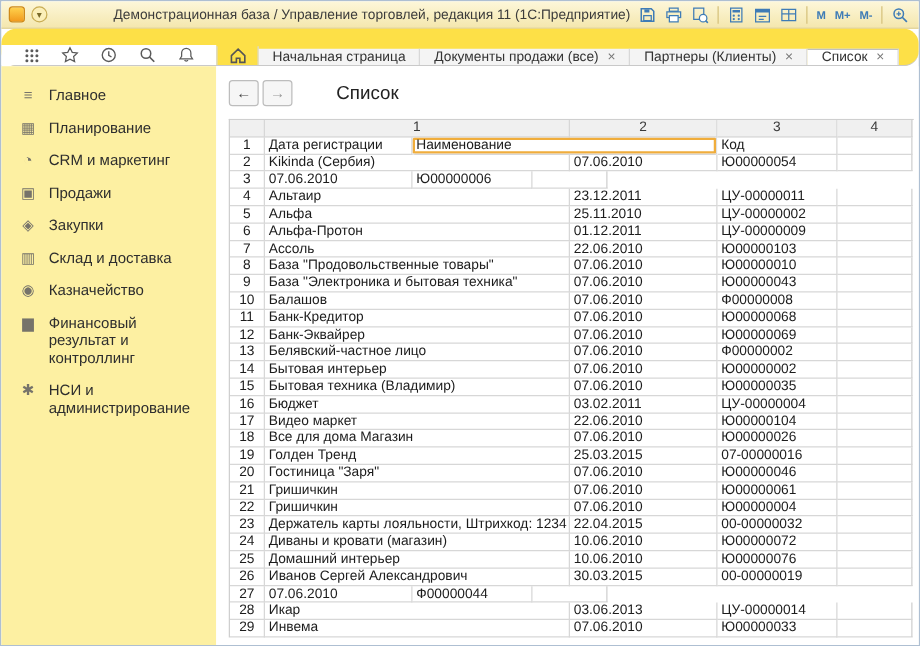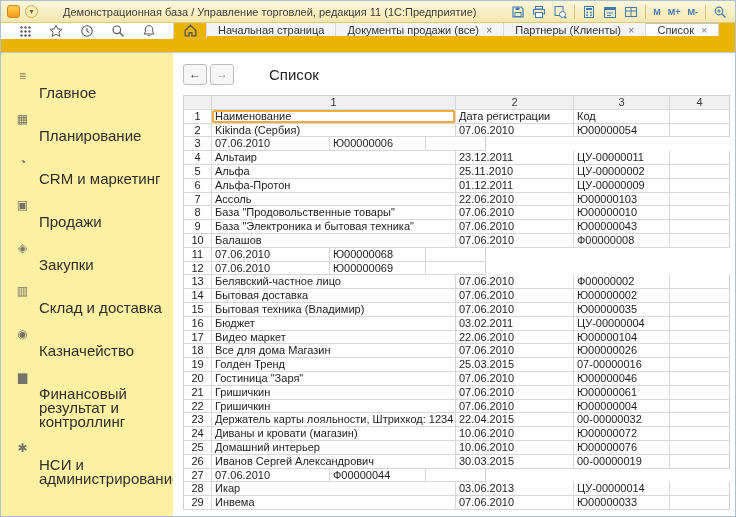--- a/index.html
+++ b/index.html
@@ -4,42 +4,42 @@
 <style>
   * { box-sizing: border-box; margin: 0; padding: 0; }
   html,body { width:736px; height:517px; background:#fff; }
   body { font-family:"Liberation Sans", sans-serif; font-size:11px; color:#333; }
   .window { width:736px; height:517px; border:1px solid #aebfd2; display:flex; flex-direction:column; overflow:hidden; background:#fff; }
 
   
   .titlebar { height:22px; flex:0 0 22px; background:linear-gradient(#fdf7da,#f4e7ae); border-bottom:1px solid #dcc97e; display:flex; align-items:center; padding:0 6px; gap:5px; }
   .app-logo { width:13px; height:13px; border-radius:3px; background:linear-gradient(#ffd24d,#f29a1d); border:1px solid #cf8a1a; }
   .menu-round { width:13px; height:13px; border-radius:50%; background:#fbefb9; border:1px solid #c9ad55; font-size:8px; line-height:11px; text-align:center; color:#7a6a2a; cursor:default; }
-  .tb-title { font-size:11px; color:#3c3c3c; margin-left:20px; white-space:nowrap; overflow:hidden; flex:1; }
+  .tb-title { font-size:11px; color:#3c3c3c; margin-left:4px; white-space:nowrap; overflow:hidden; flex:1;text-align:right; }
   .tb-icons { display:flex; align-items:center; gap:3px; }
   .tbtn { width:18px; height:16px; display:flex; align-items:center; justify-content:center; border-radius:2px; }
   .tb-mem { font-size:9px; font-weight:bold; color:#3f7cb6; width:auto; padding:0 2px; }
   .tb-sep { width:1px; height:14px; background:#d6c27c; margin:0 2px; }
 
   
-  .tabbar { height:30px; flex:0 0 30px; background:#eab308; border-bottom:1px solid #c9c9c9; display:flex; align-items:flex-start; }
+  .tabbar { height:30px; flex:0 0 30px; background:#fde047; border-bottom:1px solid #c9c9c9; display:flex; align-items:flex-end;border-radius:12px; }
   .panel-icons { width:172px; flex:0 0 172px; display:flex; align-items:center; gap:15px; padding:0 16px; background:#fff; }
   .picon { width:16px; height:16px; display:flex; align-items:center; justify-content:center; }
   .home-tab { width:34px; display:flex; align-items:center; justify-content:center; border-left:1px solid #d8d8d8; border-right:1px solid #d8d8d8; font-size:14px; color:#555; }
   .tab-strip { display:flex; align-items:stretch; }
   .tab { display:flex; align-items:center; gap:7px; padding:0 11px; border-right:1px solid #d8d8d8; background:#f4f4f4; color:#333; white-space:nowrap; }
   .tab.active { background:#fff; border-top:1px solid #c0c0c0; }
   .tab .x { color:#777; font-size:11px; }
 
   
   .bodyrow { flex:1; display:flex; min-height:0; }
   .sidebar { width:172px; flex:0 0 172px; background:#fdf0a2; padding-top:10px; overflow:hidden; }
   .snav-item { display:flex; align-items:flex-start; gap:9px; padding:6px 8px 6px 14px; cursor:default; line-height:14px; }
   .snav-glyph { width:15px; flex:0 0 15px; color:#76736a; font-size:12px; text-align:center; line-height:14px; }
-  .snav-label { font-size:15px; color:#2e2e2e;margin-top:17px; }
+  .snav-label { font-size:12px; color:#2e2e2e; }
 
   .main { flex:1; background:#fff; min-width:0; display:flex; flex-direction:column; }
   .form-header { height:42px; flex:0 0 42px; display:flex; align-items:center; padding-left:10px; }
   .navbtn { width:24px; height:21px; border:1px solid #bdbdbd; background:#f6f6f6; border-radius:3px; display:flex; align-items:center; justify-content:center; font-size:12px; color:#444; margin-right:3px; }
   .navbtn.fwd { color:#9a9a9a; }
   .form-title { font-size:15px; color:#222; margin-left:32px; }
 
   
   .sheet-wrap { flex:1; overflow:hidden; padding-left:10px; }
   .sheet { border-top:1px solid #cfcfcf; border-left:1px solid #cfcfcf; width:548px; }
@@ -242,22 +242,22 @@
         <div class="sheet">
             <div class="srow shead">
               <div class="cell rn"></div>
               <div class="cell c1">1</div>
               <div class="cell c2">2</div>
               <div class="cell c3">3</div>
               <div class="cell c4">4</div>
             </div>
             <div class="srow">
               <div class="cell rn">1</div>
+              <div class="cell c2">Дата регистрации</div>
               <div class="cell c1 sel">Наименование</div>
-              <div class="cell c2">Дата регистрации</div>
               <div class="cell c3">Код</div>
               <div class="cell c4"></div>
             </div>
             <div class="srow">
               <div class="cell rn">2</div>
               <div class="cell c1">Kikinda (Сербия)</div>
               <div class="cell c2">07.06.2010</div>
               <div class="cell c3">Ю00000054</div>
               <div class="cell c4"></div>
             </div>
@@ -311,40 +311,42 @@
             </div>
             <div class="srow">
               <div class="cell rn">10</div>
               <div class="cell c1">Балашов</div>
               <div class="cell c2">07.06.2010</div>
               <div class="cell c3">Ф00000008</div>
               <div class="cell c4"></div>
             </div>
             <div class="srow">
               <div class="cell rn">11</div>
+              <div class="cell c1">Банк-Кредитор</div>
               <div class="cell c2">07.06.2010</div>
               <div class="cell c3">Ю00000068</div>
               <div class="cell c4"></div>
             </div>
             <div class="srow">
               <div class="cell rn">12</div>
+              <div class="cell c1">Банк-Эквайрер</div>
               <div class="cell c2">07.06.2010</div>
               <div class="cell c3">Ю00000069</div>
               <div class="cell c4"></div>
             </div>
             <div class="srow">
               <div class="cell rn">13</div>
               <div class="cell c1">Белявский-частное лицо</div>
               <div class="cell c2">07.06.2010</div>
               <div class="cell c3">Ф00000002</div>
               <div class="cell c4"></div>
             </div>
             <div class="srow">
               <div class="cell rn">14</div>
-              <div class="cell c1">Бытовая доставка</div>
+              <div class="cell c1">Бытовая интерьер</div>
               <div class="cell c2">07.06.2010</div>
               <div class="cell c3">Ю00000002</div>
               <div class="cell c4"></div>
             </div>
             <div class="srow">
               <div class="cell rn">15</div>
               <div class="cell c1">Бытовая техника (Владимир)</div>
               <div class="cell c2">07.06.2010</div>
               <div class="cell c3">Ю00000035</div>
               <div class="cell c4"></div>

